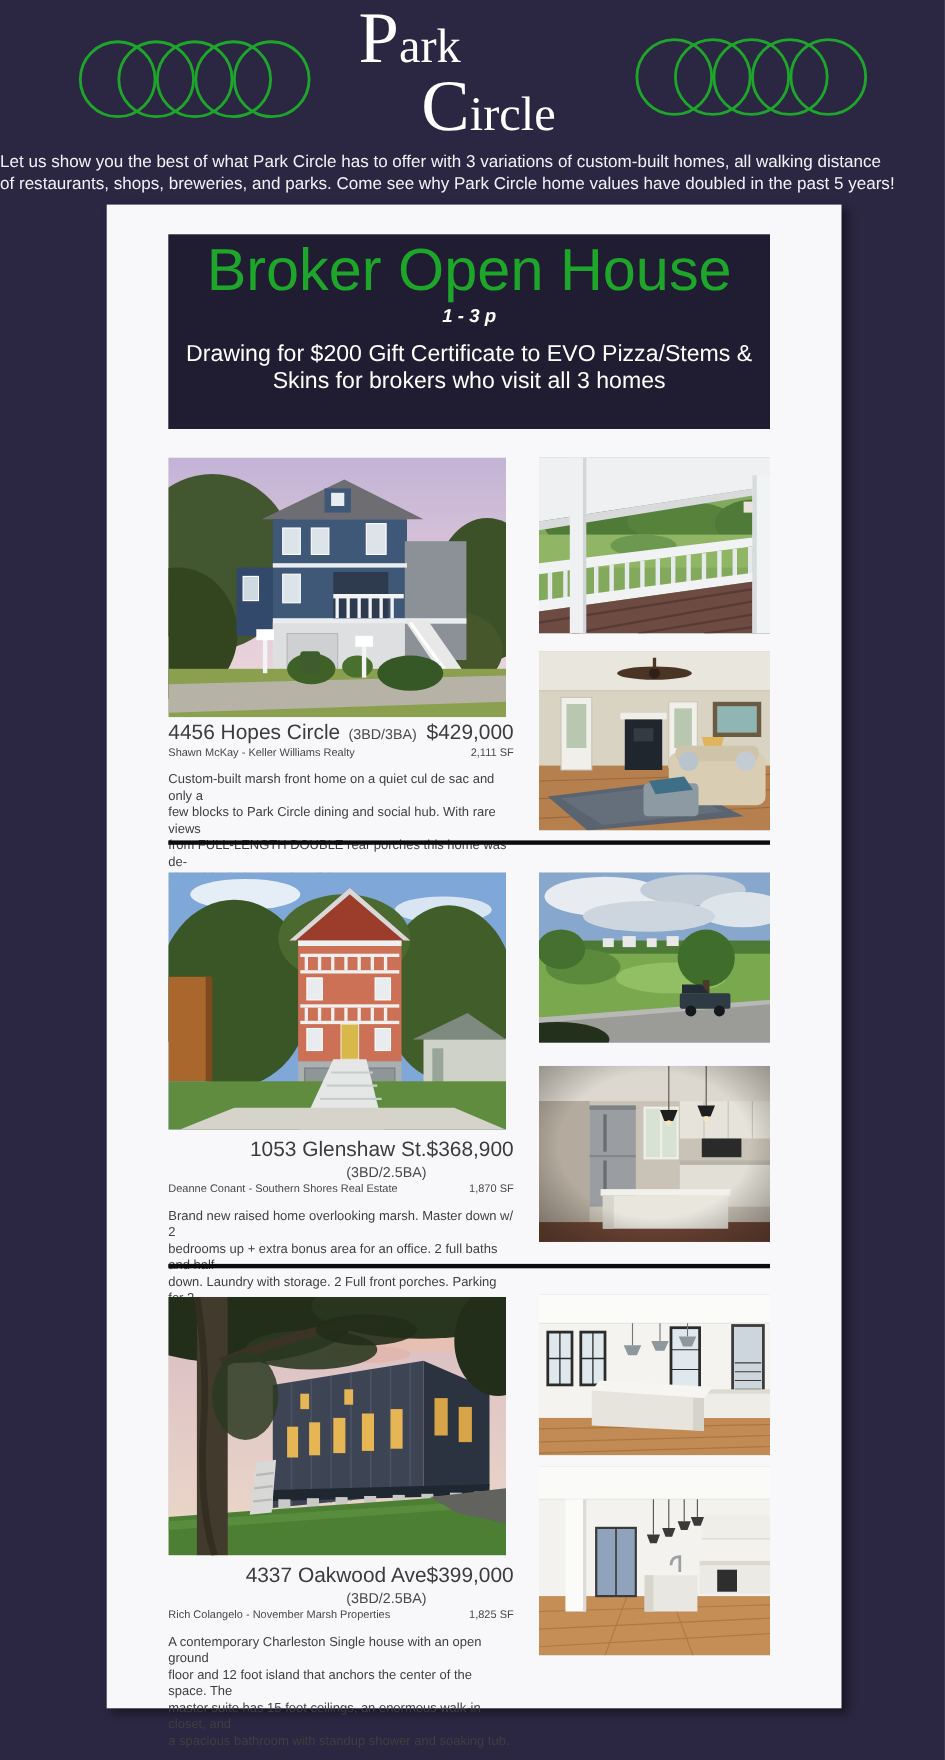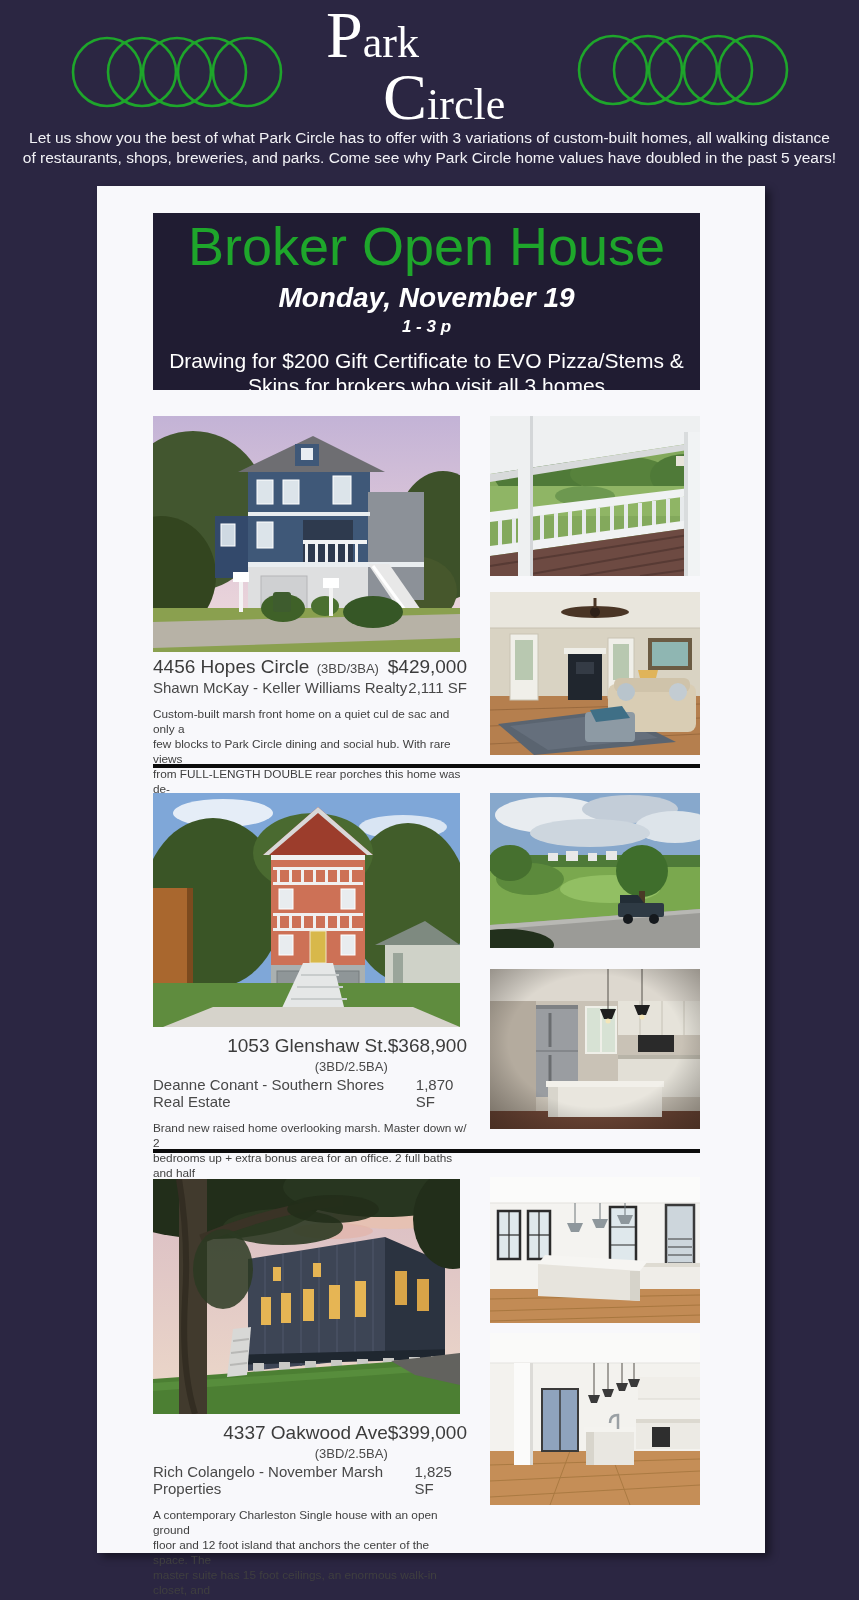--- a/index.html
+++ b/index.html
@@ -10,21 +10,21 @@
   .logo-svg{position:absolute;top:36px;}
   .logo-left{left:71px;}
   .logo-right{left:577px;top:34px;}
   .brand{position:absolute;left:326px;top:2px;color:#ffffff;
          font-family:"Liberation Serif", serif;}
   .brand .line{display:flex;align-items:baseline;line-height:1;}
   .brand .line2{margin-left:57px;margin-top:-4px;}
   .brand .cap{font-size:66px;}
   .brand .rest{font-size:44px;font-family:Liberation Serif, serif;}
 
-  .intro{position:absolute;left:0;right:0;top:128px;margin:0;text-align:center;
+  .intro{position:absolute;left:0;right:0;top:138px;margin:0;
          color:#f2f2f6;font-size:15.5px;line-height:19.5px;white-space:pre-line;}
 
   
   .card{position:absolute;left:97px;top:186px;width:668px;height:1367px;
         background:#f8f8fb;box-shadow:5px 4px 8px rgba(0,0,0,0.45);}
 
   
   .banner{position:absolute;left:56px;top:27px;width:547px;height:177px;
           background:#201c32;text-align:center;color:#ffffff;overflow:hidden;}
   .banner-title{font-size:54px;line-height:58px;margin-top:4px;color:#1ea62b;}
@@ -37,21 +37,21 @@
   .photo{position:absolute;overflow:hidden;background:#d8d8d8;}
   .photo svg{display:block;width:100%;height:100%;}
   .divider{position:absolute;left:56px;width:547px;height:4px;background:#0c0c0c;}
 
   .ltext{position:absolute;left:56px;width:314px;color:#3c3c3c;}
   .lrow1{display:flex;justify-content:space-between;align-items:baseline;text-align:right;}
   .addr{font-size:19px;}
   .bb{font-size:13px;color:#4a4a4a;margin-left:3px;}
   .price{font-size:19px;}
   .lrow2{display:flex;justify-content:space-between;margin-top:1px;
-         font-size:15px;color:#484848;}
+         font-size:10px;color:#484848;}
   .desc{margin-top:11px;font-size:11.8px;line-height:15px;color:#3f3f3f;
         white-space:pre-line;}
 
   
   .l1-main{left:56px;top:230px;width:307px;height:236px;}
   .l1-r1{left:393px;top:230px;width:210px;height:160px;}
   .l1-r2{left:393px;top:406px;width:210px;height:163px;}
   .l1-text{top:470px;}
   .div1{top:578px;}
   .l2-main{left:56px;top:607px;width:307px;height:234px;}
@@ -100,21 +100,20 @@
     </g>
   </svg>
 
   <p class="intro">Let us show you the best of what Park Circle has to offer with 3 variations of custom-built homes, all walking distance
 of restaurants, shops, breweries, and parks.  Come see why Park Circle home values have doubled in the past 5 years!</p>
 
   <div class="card">
 
     <div class="banner">
       <div class="banner-title">Broker Open House</div>
-      <div class="banner-date">Monday, November 19</div>
       <div class="banner-time">1 - 3 p</div>
       <div class="banner-promo">Drawing for $200 Gift Certificate to EVO Pizza/Stems &amp;
 Skins for brokers who visit all 3 homes</div>
     </div>
 
     <div class="photo l1-main">
       <svg viewBox="0 0 307 236" preserveAspectRatio="none">
         <defs>
           <linearGradient id="sky1" x1="0" y1="0" x2="0" y2="1">
             <stop offset="0" stop-color="#c3b3d6"></stop>

